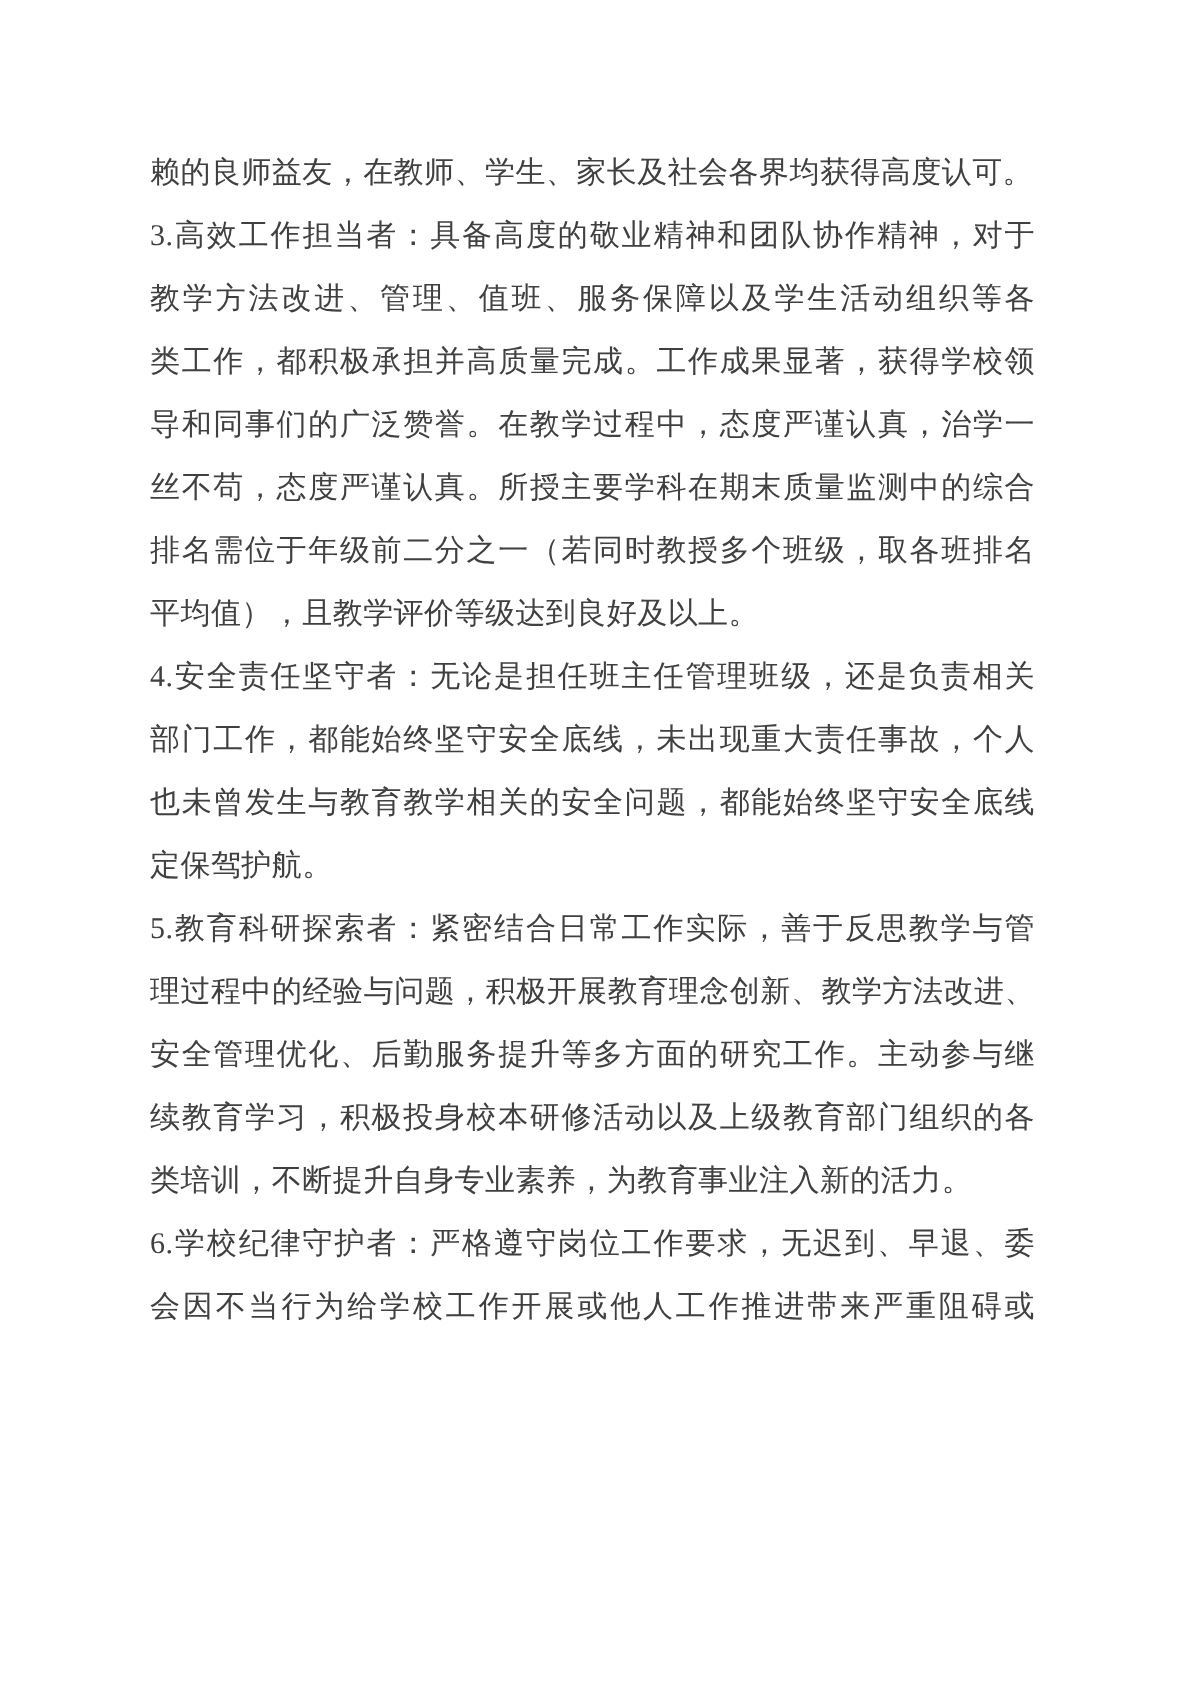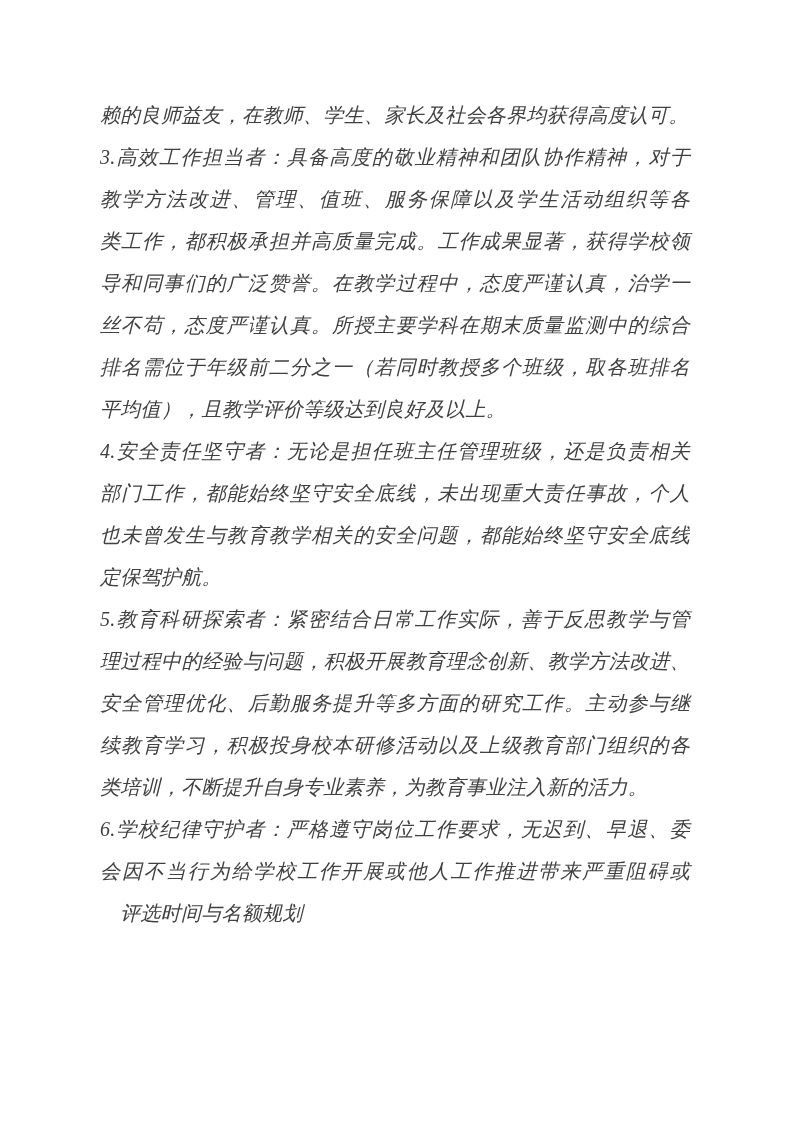--- a/index.html
+++ b/index.html
@@ -8,21 +8,20 @@
     width: 793px;
     height: 1122px;
     position: relative;
     overflow: hidden;
     font-family: "Liberation Serif", serif;
   }
   .page {
     position: absolute;
     inset: 0;
     background: var(--page-bg, #ffffff);
-    font-style: italic;
   }
   .textblock {
     position: absolute;
     left: 100px;
     top: 94px;
     width: 590px;
     font-size: 20px;
     color: var(--text-color, #404040);
     letter-spacing: 0.3px;
   }
@@ -58,15 +57,14 @@
     <div class="line just">部门工作，都能始终坚守安全底线，未出现重大责任事故，个人</div>
     <div class="line just">也未曾发生与教育教学相关的安全问题，都能始终坚守安全底线</div>
     <div class="line">定保驾护航。</div>
     <div class="line just">5.教育科研探索者：紧密结合日常工作实际，善于反思教学与管</div>
     <div class="line just">理过程中的经验与问题，积极开展教育理念创新、教学方法改进、</div>
     <div class="line just">安全管理优化、后勤服务提升等多方面的研究工作。主动参与继</div>
     <div class="line just">续教育学习，积极投身校本研修活动以及上级教育部门组织的各</div>
     <div class="line">类培训，不断提升自身专业素养，为教育事业注入新的活力。</div>
     <div class="line just">6.学校纪律守护者：严格遵守岗位工作要求，无迟到、早退、委</div>
     <div class="line just">会因不当行为给学校工作开展或他人工作推进带来严重阻碍或</div>
-    <div class="line indent">评选时间与名额规划</div>
   </div>
 </div>
 
 </body></html>

